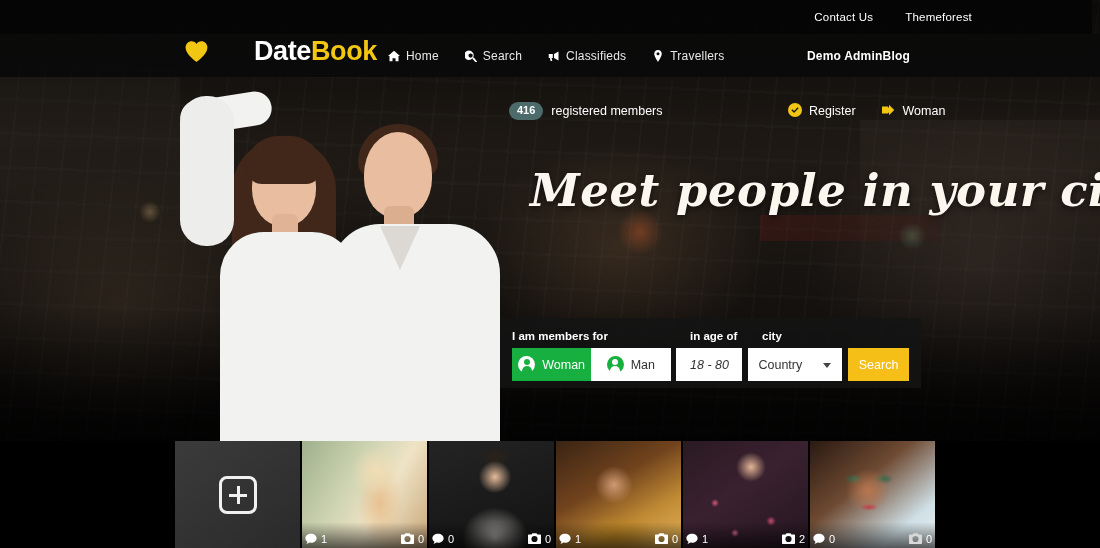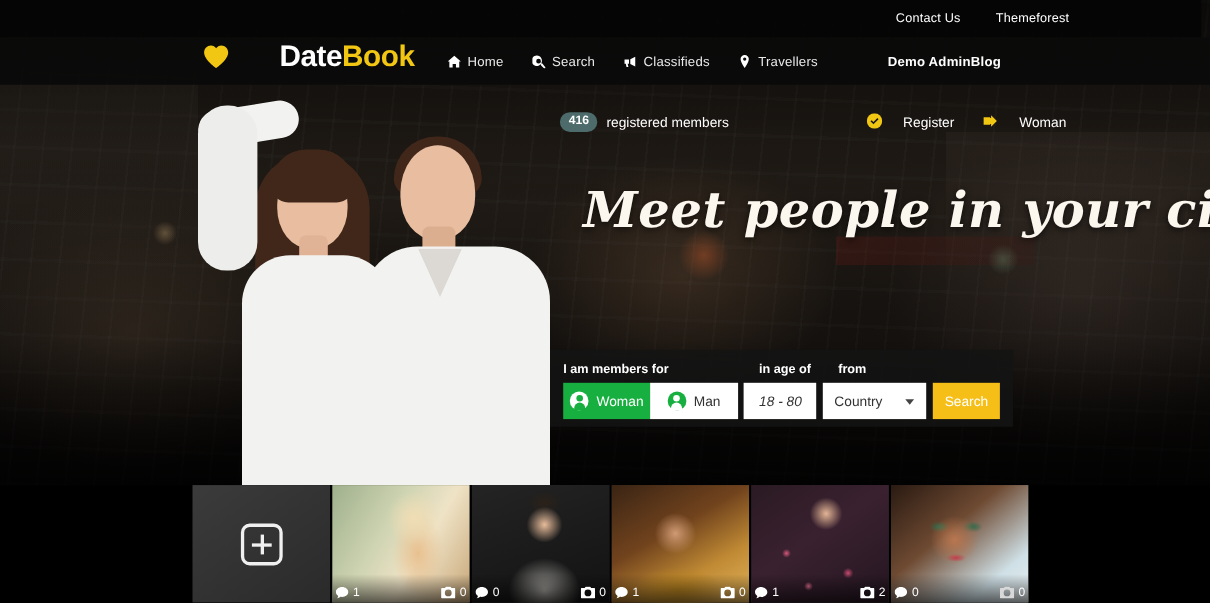--- a/index.html
+++ b/index.html
@@ -84,42 +84,42 @@
     display: flex; align-items: center; z-index: 30;
   }
   .navbar-inner { position: relative; width: 1100px; height: 43px; display: flex; align-items: center; }
   .logo { position: absolute; left: 184px; top: 4px; display: flex; align-items: center; gap: 9px; text-decoration: none; }
   .logo .heart { width: 25px; height: 23px; position: relative; }
   .logo .heart svg { display: block; }
   .logo .txt { font-size: 27px; font-weight: bold; letter-spacing: -0.4px; line-height: 1; }
   .logo .txt .a { color: #fff; margin-left: 36px; }
   .logo .txt .b { color: #f2c713; }
 
-  .nav-main { position: absolute; left: 407px; display: flex; align-items: center; gap: 26px; }
+  .nav-main { position: absolute; left: 388px; display: flex; align-items: center; gap: 26px; }
   .nav-main a, .nav-right a {
     color: #e9e9e9; font-size: 12px; text-decoration: none;
     display: flex; align-items: center; gap: 6px; letter-spacing: .2px;
   }
   .nav-right { position: absolute; right: 190px; display: flex; align-items: center; }
   .nav-right a { font-size: 12px; font-weight: bold; color: #fff; }
   .ico { width: 12px; height: 12px; display: inline-block; fill: #fff; }
 
   
   .memberstrip {
     position: absolute; left: 0; top: 96px; width: 1100px; height: 30px; z-index: 25;
     display: flex; align-items: center;
   }
   .members { position: absolute; left: 509px; display: flex; align-items: center; gap: 8px; }
   .members .count {
     background: #4c6b6a; color: #fff; font-size: 11px; font-weight: bold;
     padding: 2px 8px; border-radius: 9px; line-height: 1.25;
   }
   .members .lbl { color: #fff; font-size: 12.5px; }
   .auth { position: absolute; left: 788px; display: flex; align-items: center; gap: 26px; }
-  .auth a { color: #fff; font-size: 12.5px; text-decoration: none; display: flex; align-items: center; gap: 19px; }
+  .auth a { color: #fff; font-size: 12.5px; text-decoration: none; display: flex; align-items: center; gap: 7px; }
   .auth svg { fill: #f2c713; }
 
   
   .headline {
     position: absolute; left: 530px; top: 166px; width: 400px; z-index: 20;
     color: #fbf6ee; font-family: "DejaVu Serif", serif; font-style: italic;
     font-size: 45px; font-weight: bold; line-height: 1.1; letter-spacing: 0.5px;
     text-shadow: 0 2px 7px rgba(0,0,0,.65); white-space: nowrap;
   }
 
@@ -308,21 +308,21 @@
       </a>
     </div>
   </div>
 
   <div class="headline">Meet people in your city!</div>
 
   <div class="searchpanel">
     <div class="sp-labels">
       <span class="lbl-looking">I am members for</span>
       <span class="lbl-age">in age of</span>
-      <span class="lbl-from">from</span>
+      <span class="lbl-from">city</span>
     </div>
     <div class="sp-row">
       <div class="seg">
         <button class="seg-btn active">
           <span class="pill-ico white"></span>
           <span>Woman</span>
         </button>
         <button class="seg-btn idle">
           <span class="pill-ico green"></span>
           <span>Man</span>

